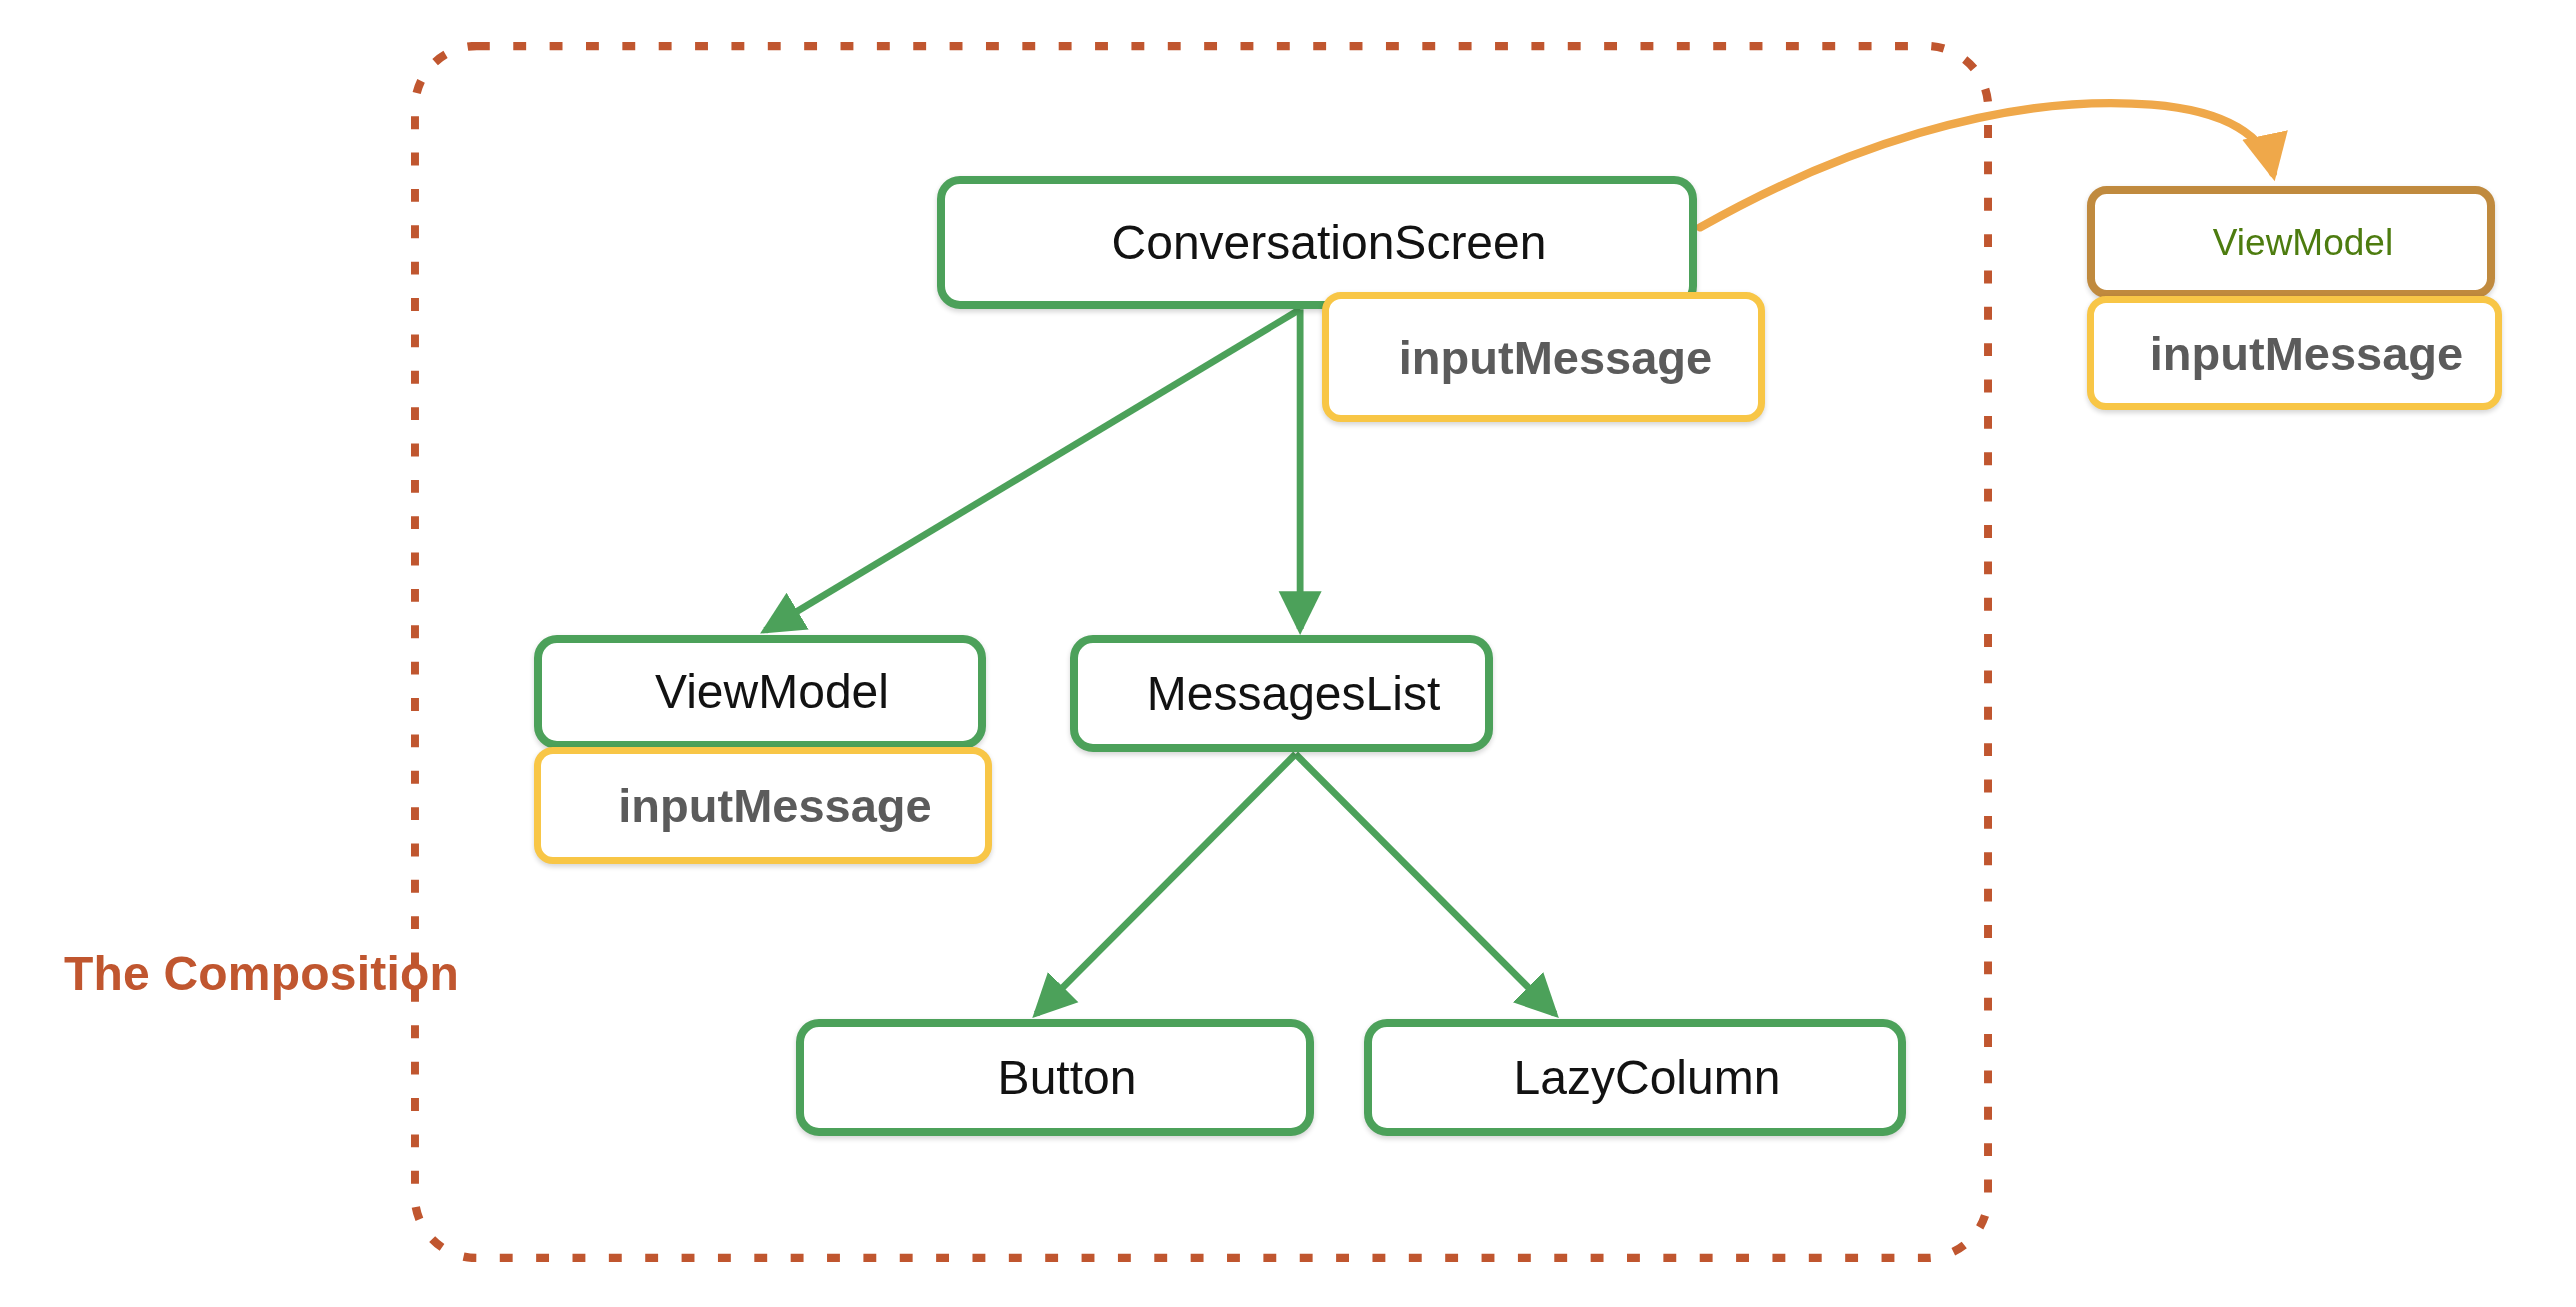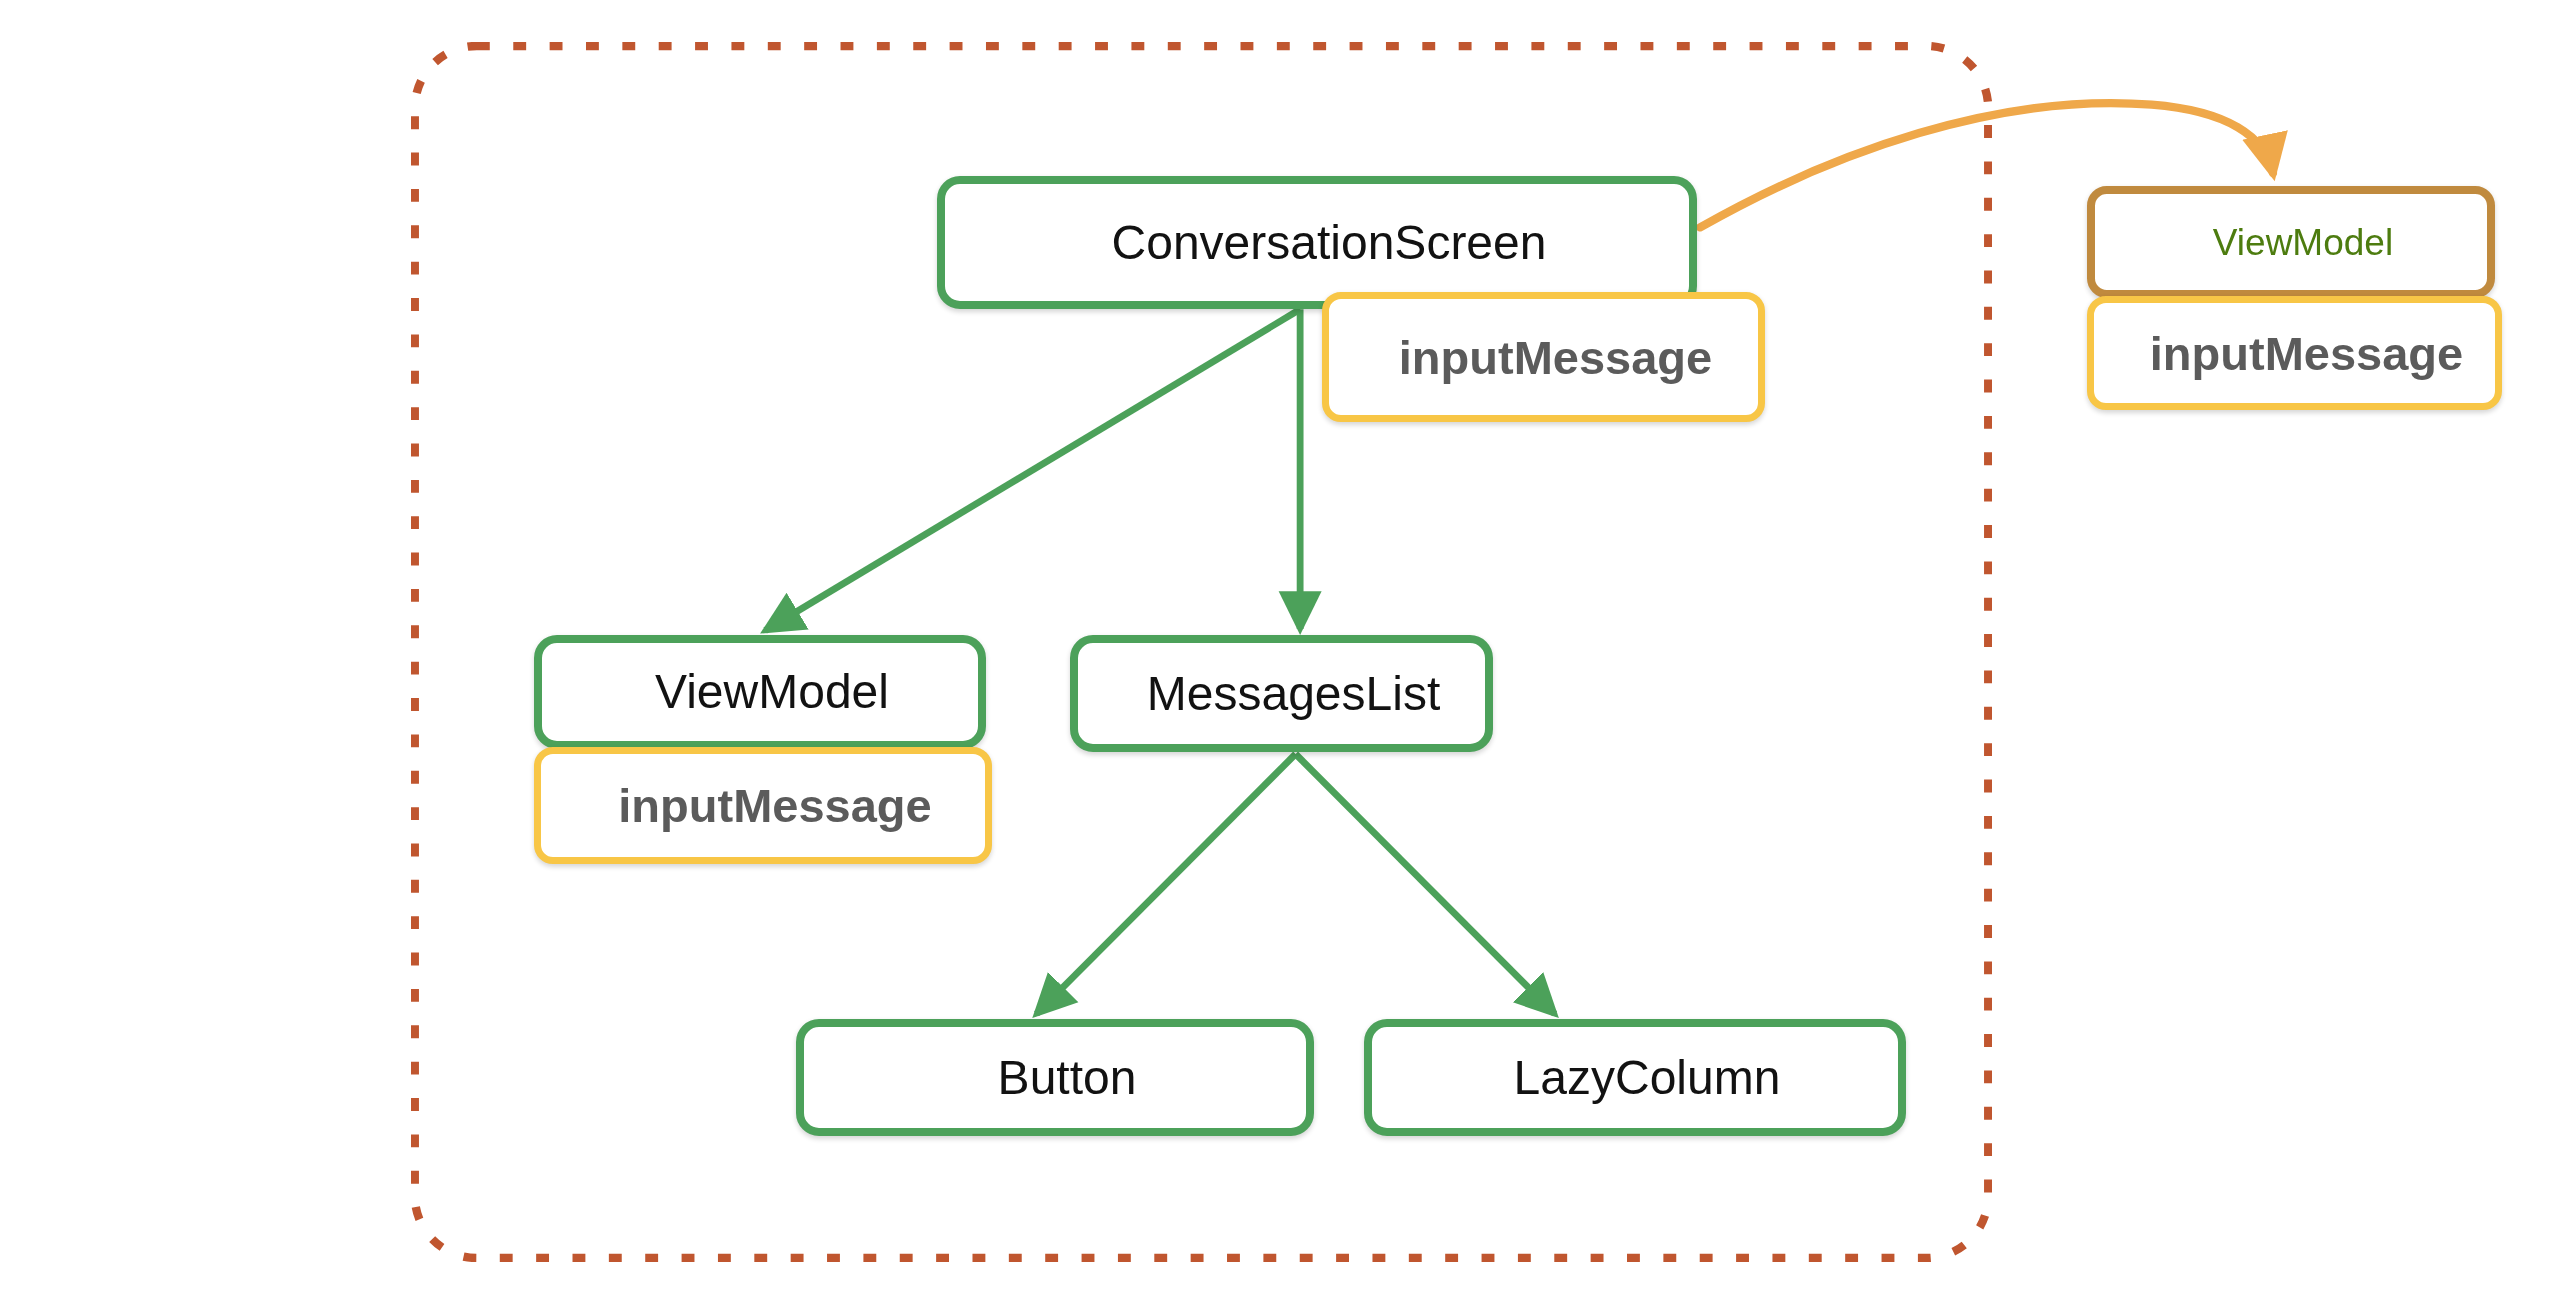--- a/index.html
+++ b/index.html
@@ -151,15 +151,16 @@
   </div>
 
   <div class="node composable" style="left:796px; top:1019px; width:518px; height:117px;">
     <span class="label">Button</span>
   </div>
 
   <div class="node composable" style="left:1364px; top:1019px; width:542px; height:117px;">
     <span class="label">LazyColumn</span>
   </div>
 
+  <div id="scope-label">The Composition</div>
 
 </div>
 
 
 </body></html>

